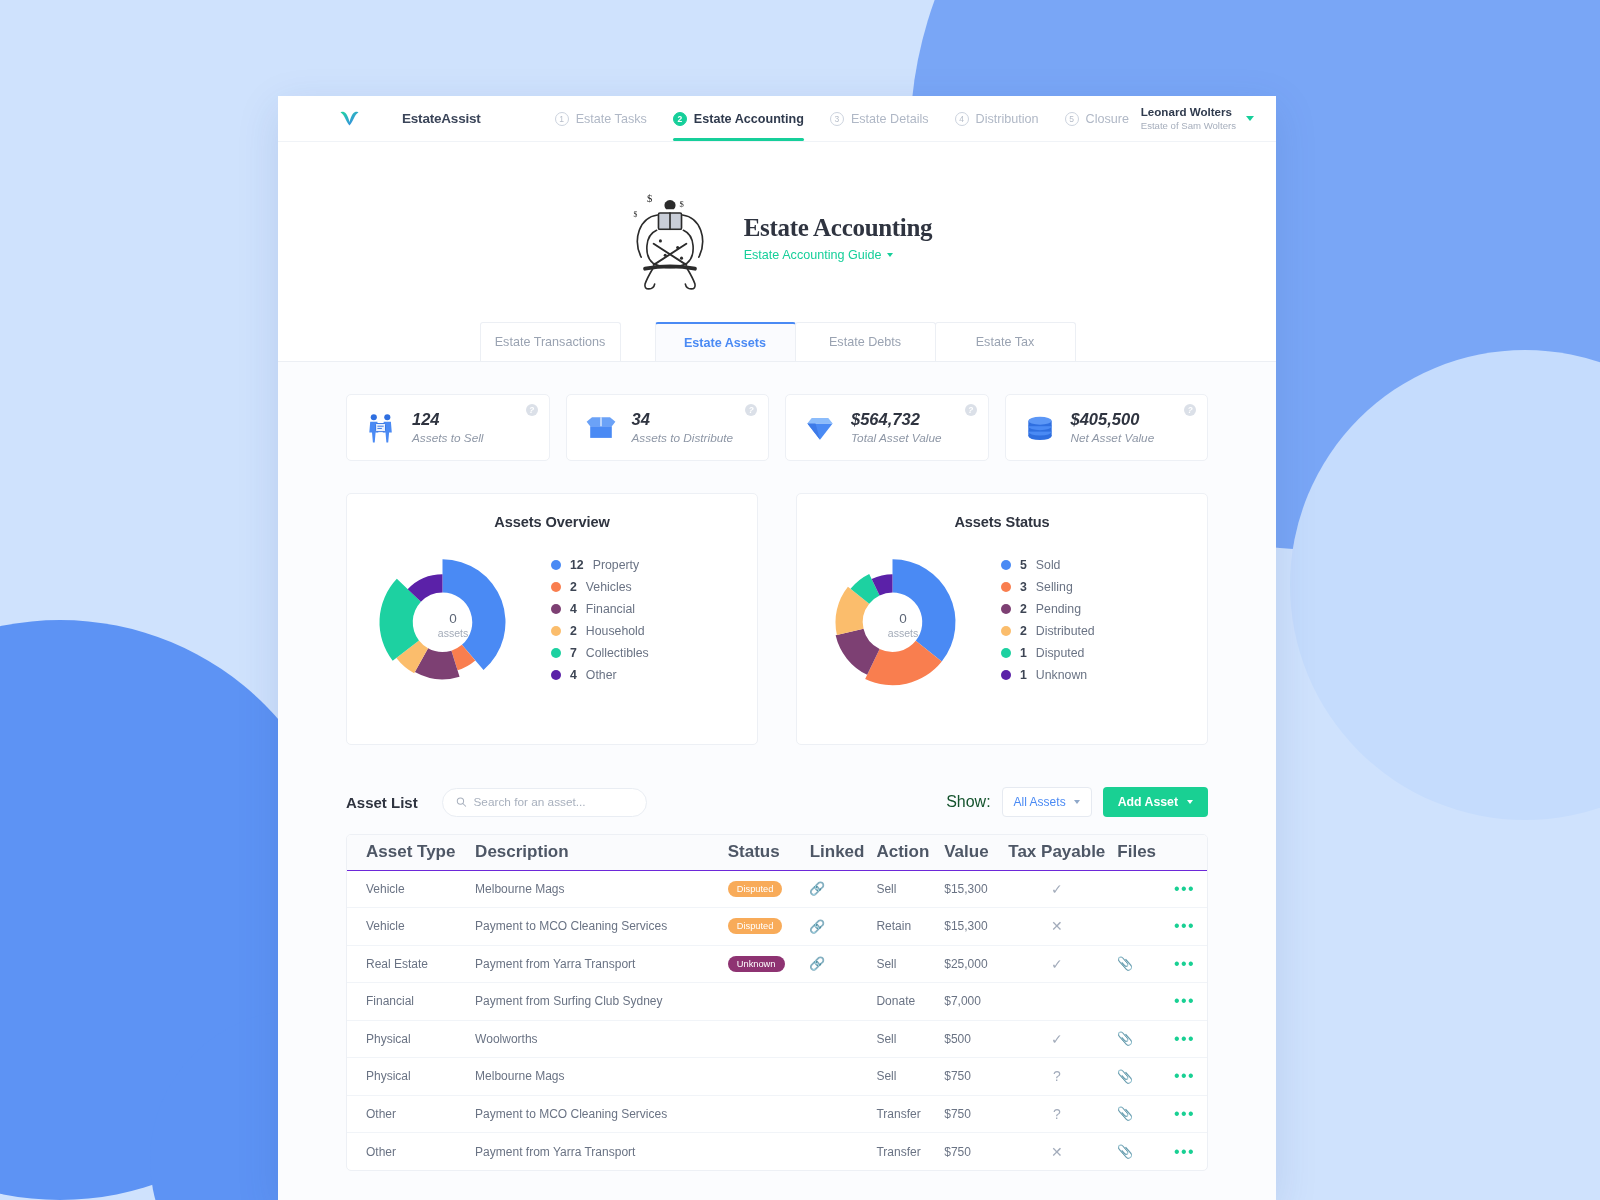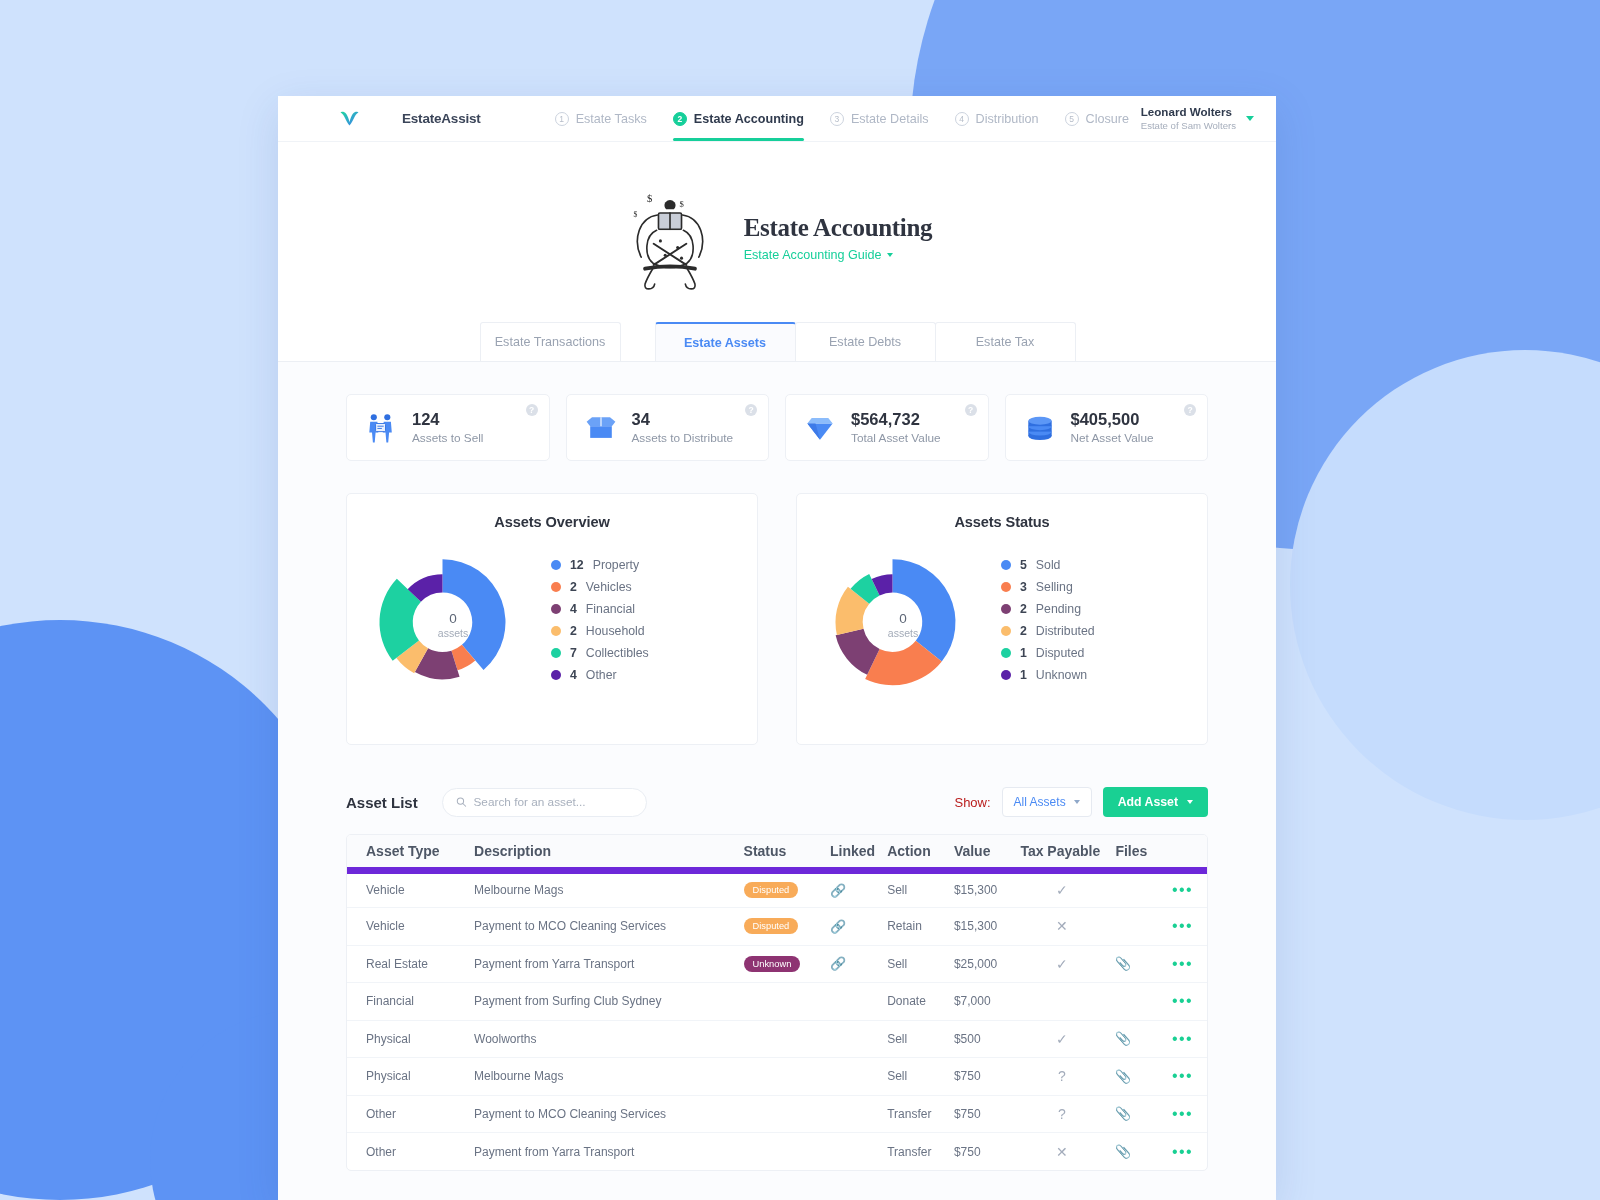--- a/index.html
+++ b/index.html
@@ -151,20 +151,21 @@
     color: #4a8af4; font-weight: bold;
     background: #fafbfe;
     border-top: 2px solid #4a8af4;
     position: relative; z-index: 2; margin-left: 35px;
   }
 
   
   .stats {
     display: flex; gap: 16px;
     padding: 32px 68px 0;
+    font-style: italic;
   }
   .stat {
     flex: 1; height: 67px; background: #fff;
     border: 1px solid #edf0f5; border-radius: 5px;
     display: flex; align-items: center; gap: 13px;
     padding: 0 16px;
     position: relative;
   }
   .stat-icon { width: 36px; height: 36px; flex: none; }
   .stat-val { font-size: 16.5px; font-weight: bold; color: #2f3440; line-height: 1.2; }
@@ -216,21 +217,21 @@
     background: #fff; border: 1px solid #e9edf3; border-radius: 15px;
     display: flex; align-items: center; gap: 7px; padding: 0 13px;
   }
   .search input {
     border: none; outline: none; background: none;
     font-size: 11.8px; color: #8e97a6; width: 100%;
     font-family: "Liberation Sans", sans-serif;
   }
   .search input::placeholder { color: #a8b0bd; }
   .list-right { margin-left: auto; display: flex; align-items: center; gap: 11px; }
-  .show-lbl { font-size: 13px; color: #b91c1c; }
+  .show-lbl { font-size: 16px; color: #14532d; }
   .select {
     height: 30px; padding: 0 11px; background: #fff;
     border: 1px solid #e6eaf1; border-radius: 4px;
     display: flex; align-items: center; gap: 8px;
     font-size: 12px; color: #4a8af4; cursor: pointer;
   }
   .caret-blue {
     width: 0; height: 0;
     border-left: 3.5px solid transparent; border-right: 3.5px solid transparent;
     border-top: 4.5px solid #8fa8c9;
@@ -251,24 +252,24 @@
 
   
   .table-wrap {
     margin: 17px 68px 0;
     background: #fff; border: 1px solid #edf0f5; border-radius: 5px;
     overflow: hidden;
   }
   table { width: 100%; border-collapse: collapse; }
   thead th {
     background: #fafbfd;
-    font-size: 14px; font-weight: bold; color: #4e5766;
+    font-size: 17px; font-weight: bold; color: #4e5766;
     text-align: left; height: 35px;
     padding: 0 6px;
-    border-bottom: 7px solid #6d28d9;
+    border-bottom: 1px solid #6d28d9;
     white-space: nowrap;
   }
   tbody td {
     font-size: 12px; color: #6a7384;
     height: 37.5px; padding: 0 6px;
     border-bottom: 1px solid #f1f4f8;
     white-space: nowrap;
   }
   tbody tr:last-child td { border-bottom: none; }
   .c-type  { padding-left: 19px !important; width: 128px; }

